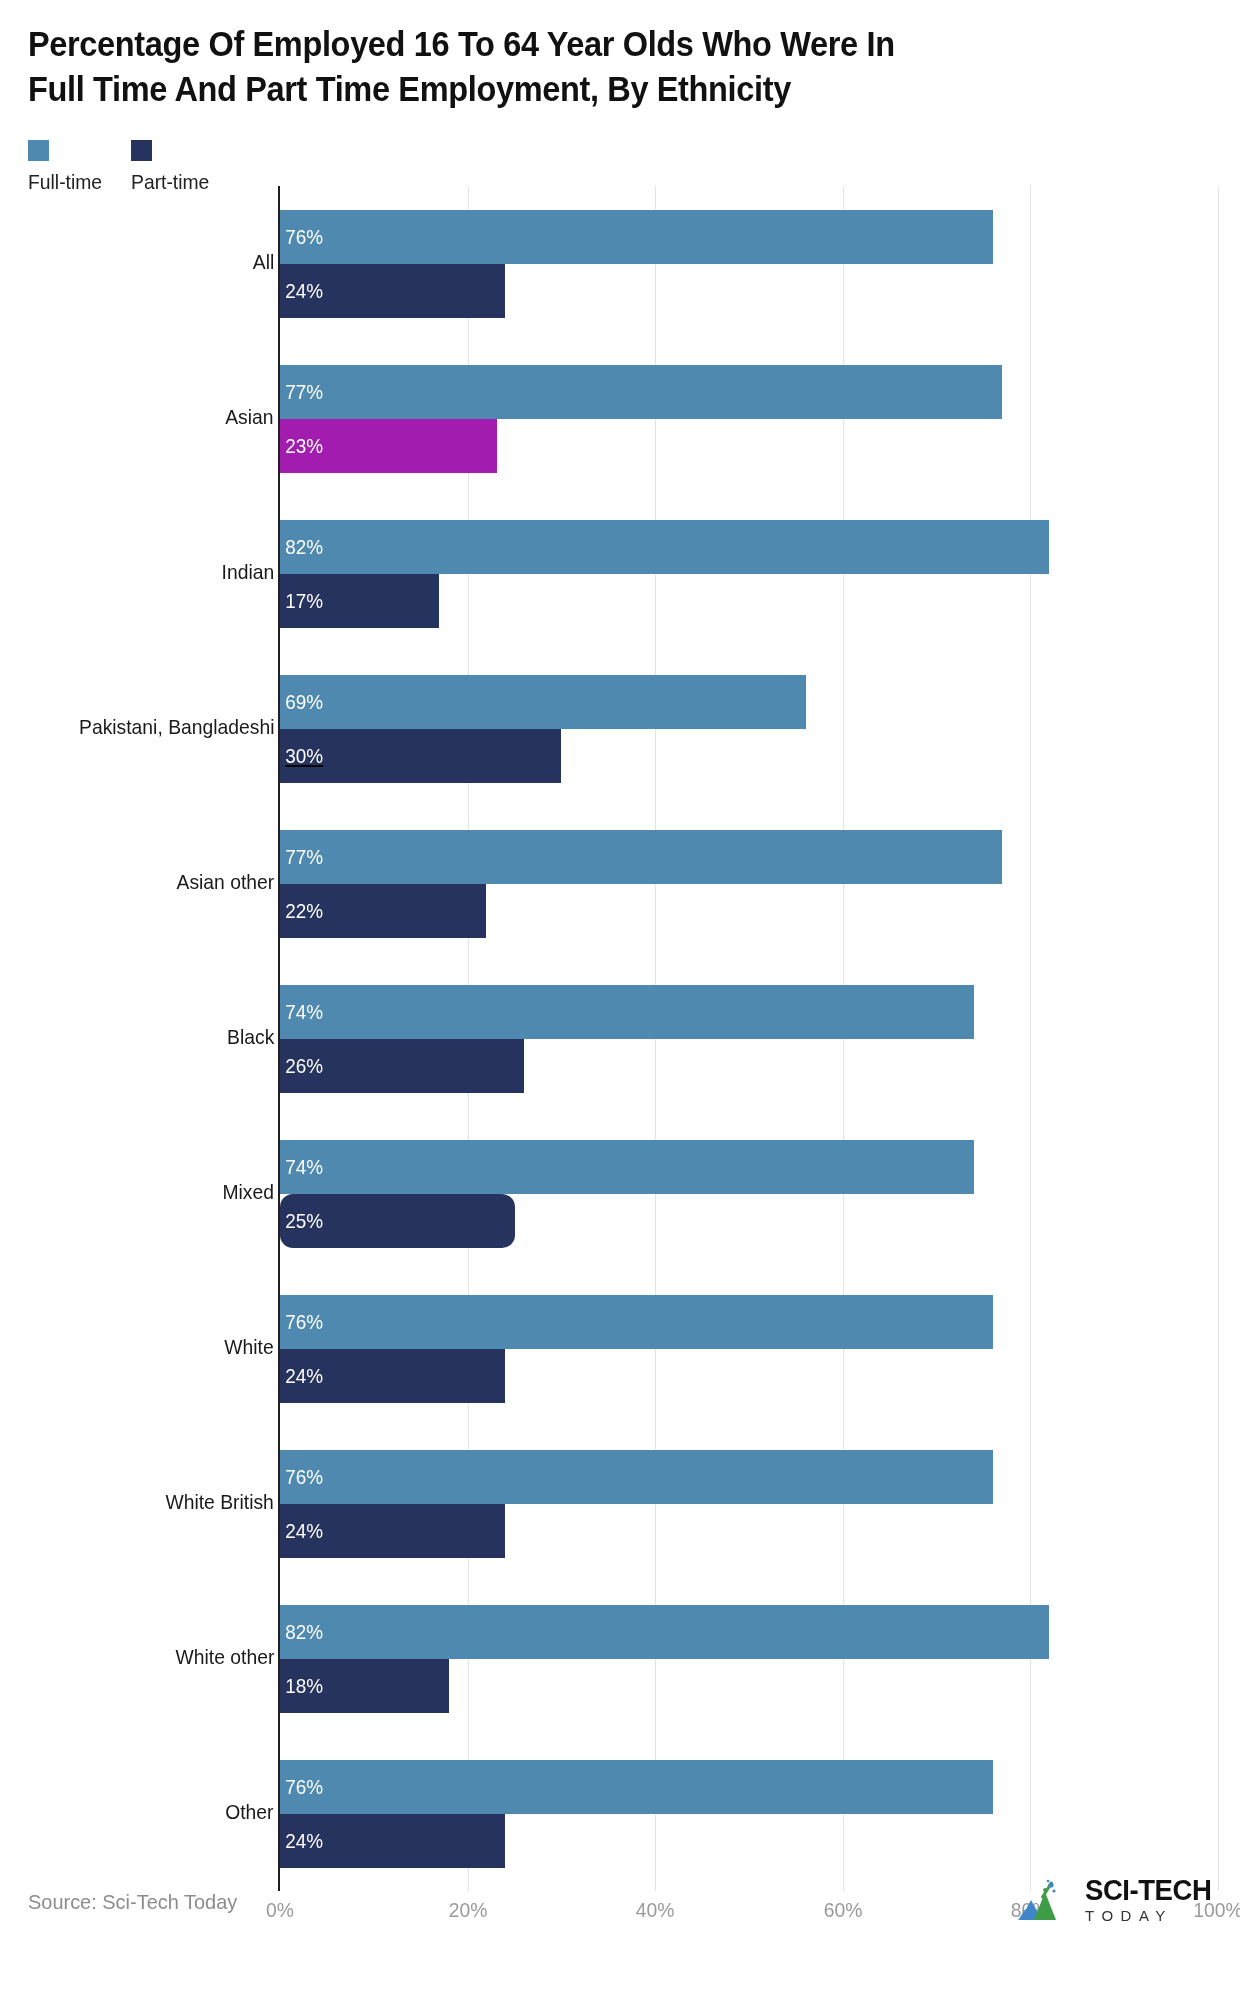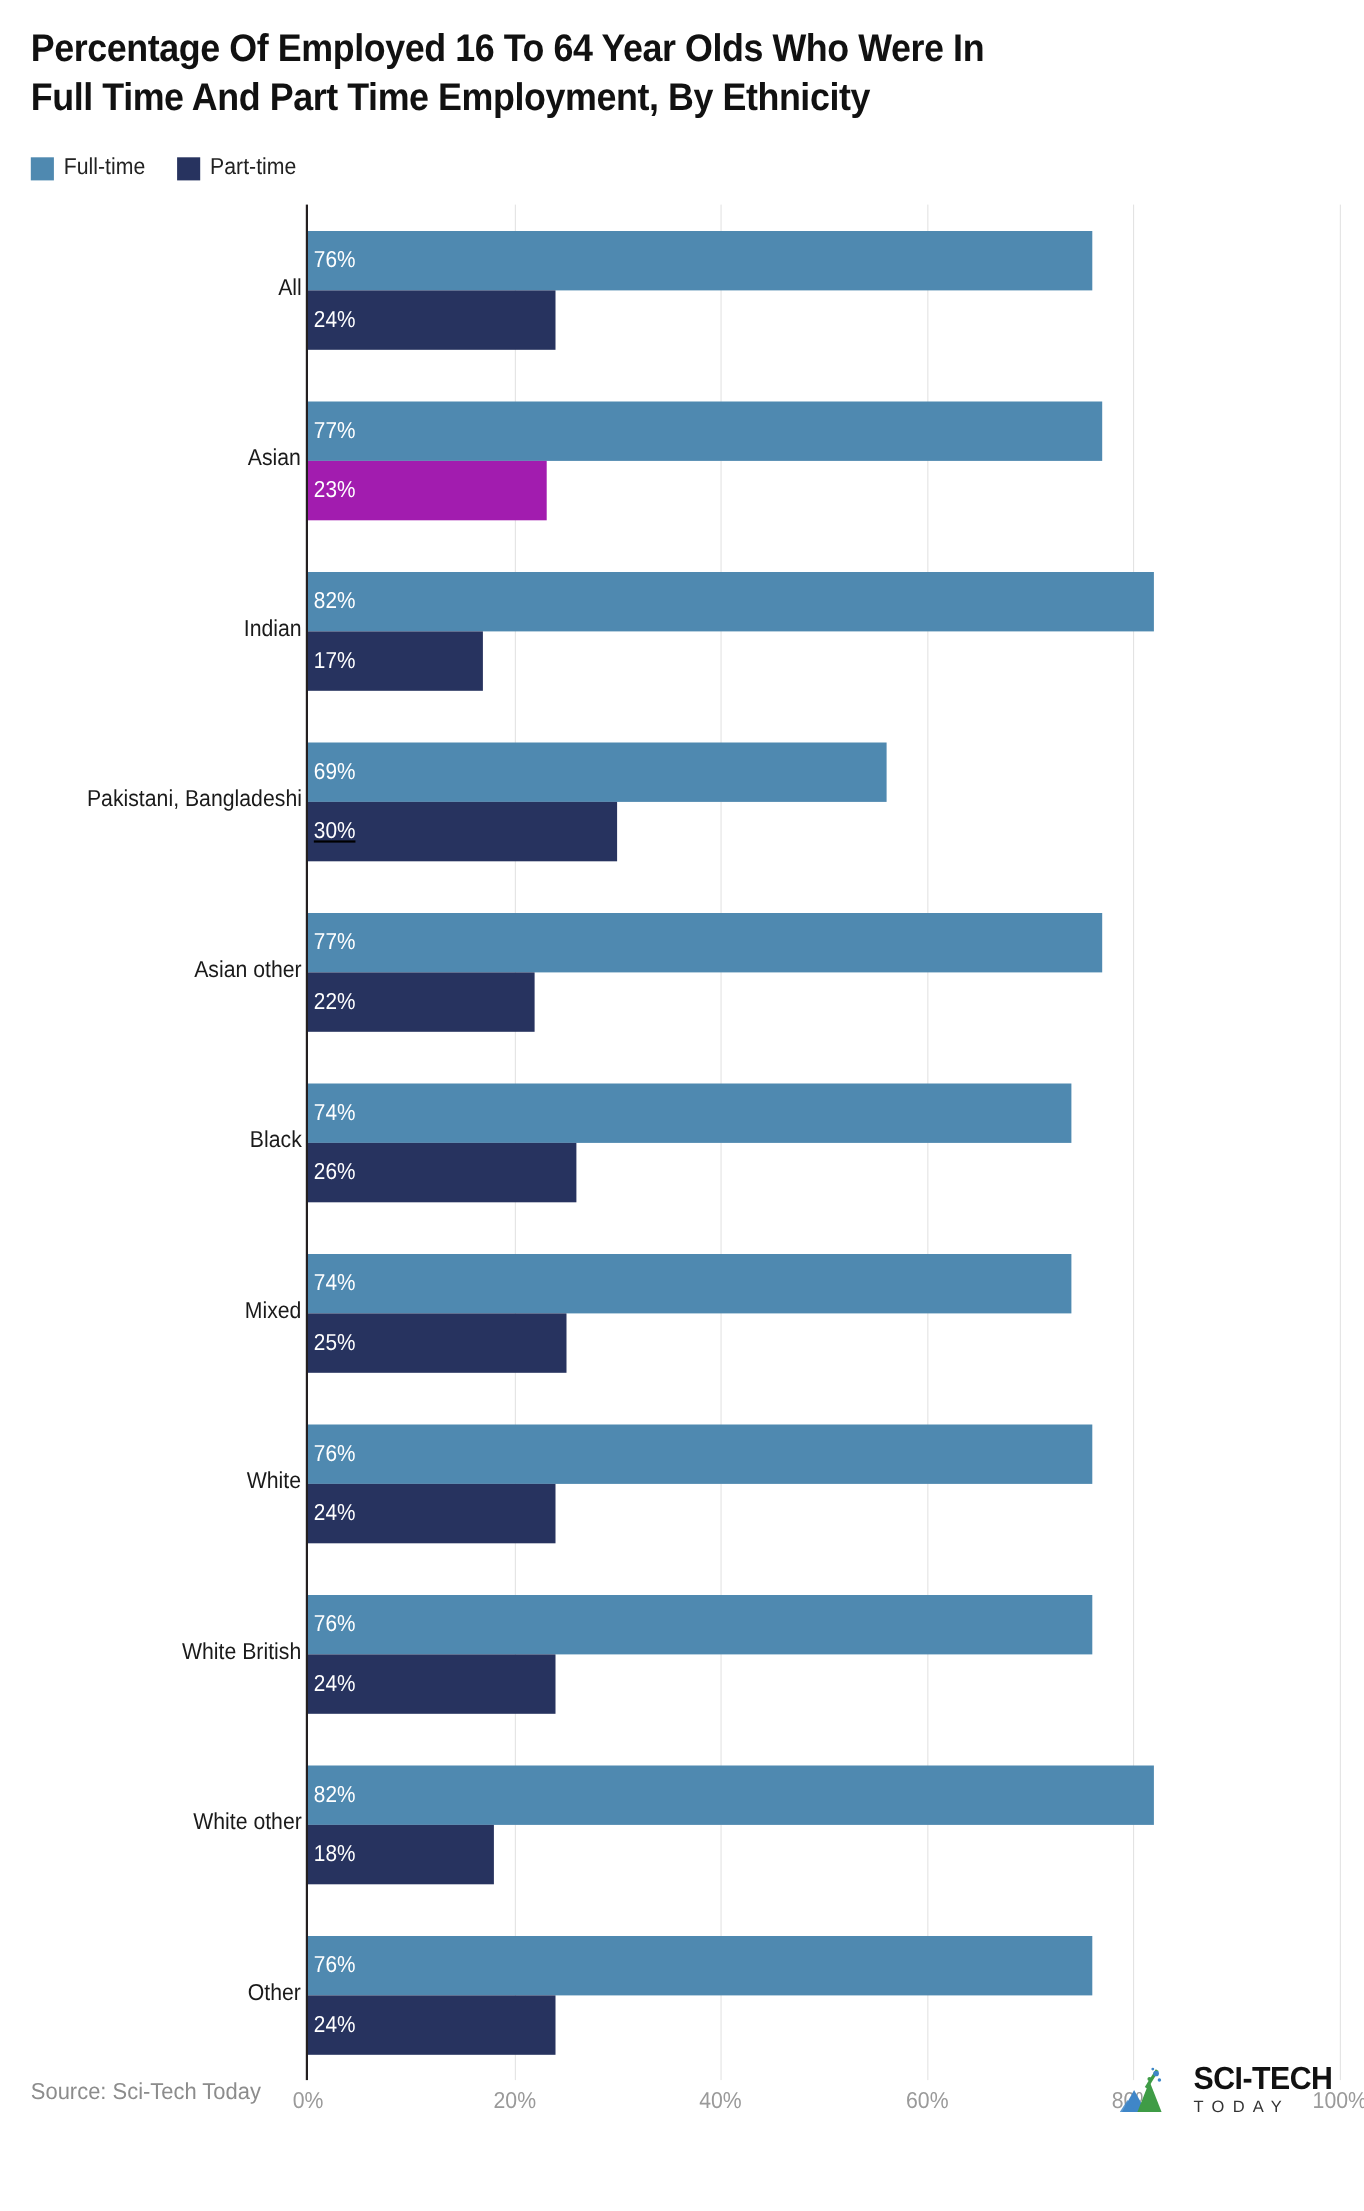--- a/index.html
+++ b/index.html
@@ -17,21 +17,21 @@
     font-weight:bold;font-size:35px;line-height:1.28;
     letter-spacing:-0.4px;color:#111111;
     transform:scaleX(0.93);transform-origin:left top;
   }
 
   
   .legend{
     position:absolute;left:28px;top:140px;
     display:flex;align-items:center;gap:22px;
   }
-  .legend-item{display:flex;align-items:flex-end;gap:9px;}
+  .legend-item{display:flex;align-items:flex-start;gap:9px;flex-direction:column;}
   .legend-swatch{width:21px;height:21px;display:block;}
   .legend-label{
     font-size:21px;color:#222222;
     transform:scaleX(0.92);transform-origin:left center;
     white-space:nowrap;
   }
 
   
   .plot{
     position:absolute;left:0px;top:186px;
@@ -186,21 +186,21 @@
           </div>
           <div class="bar bar-pt" style="top: 852.5px; height: 54px; width: 243.88px; background: rgb(39, 51, 95);">
             <span class="bar-value">26%</span>
           </div>
         </div>
         <div class="row" style="top: 0px;">
           <div class="cat-label" style="top: 993.5px;">Mixed</div>
           <div class="bar bar-ft" style="top: 953.5px; height: 54px; width: 694.12px; background: rgb(79, 137, 176);">
             <span class="bar-value">74%</span>
           </div>
-          <div class="bar bar-pt" style="top: 1007.5px; height: 54px; width: 234.5px; background: rgb(39, 51, 95);">
+          <div class="bar bar-pt" style="top: 1007.5px; height: 54px; width: 234.5px; background: rgb(39, 51, 95); border-radius: 13px;">
             <span class="bar-value">25%</span>
           </div>
         </div>
         <div class="row" style="top: 0px;">
           <div class="cat-label" style="top: 1148.5px;">White</div>
           <div class="bar bar-ft" style="top: 1108.5px; height: 54px; width: 712.88px; background: rgb(79, 137, 176);">
             <span class="bar-value">76%</span>
           </div>
           <div class="bar bar-pt" style="top: 1162.5px; height: 54px; width: 225.12px; background: rgb(39, 51, 95);">
             <span class="bar-value">24%</span>

